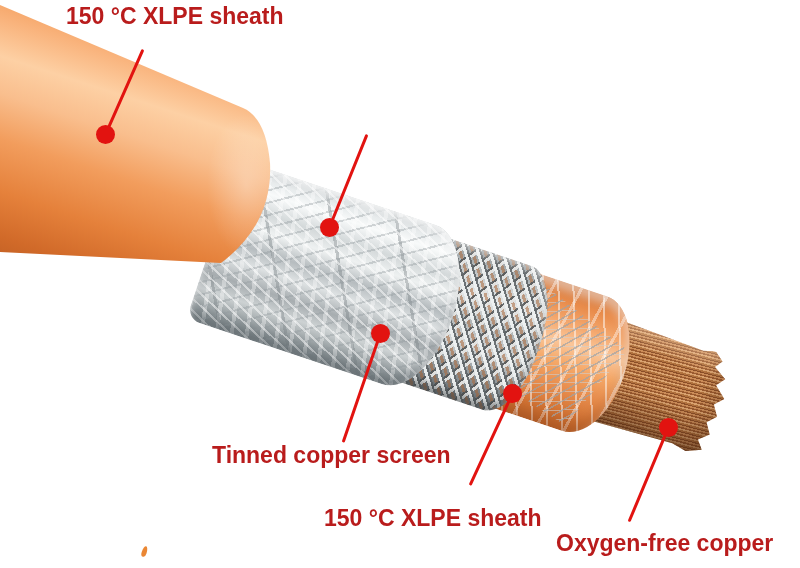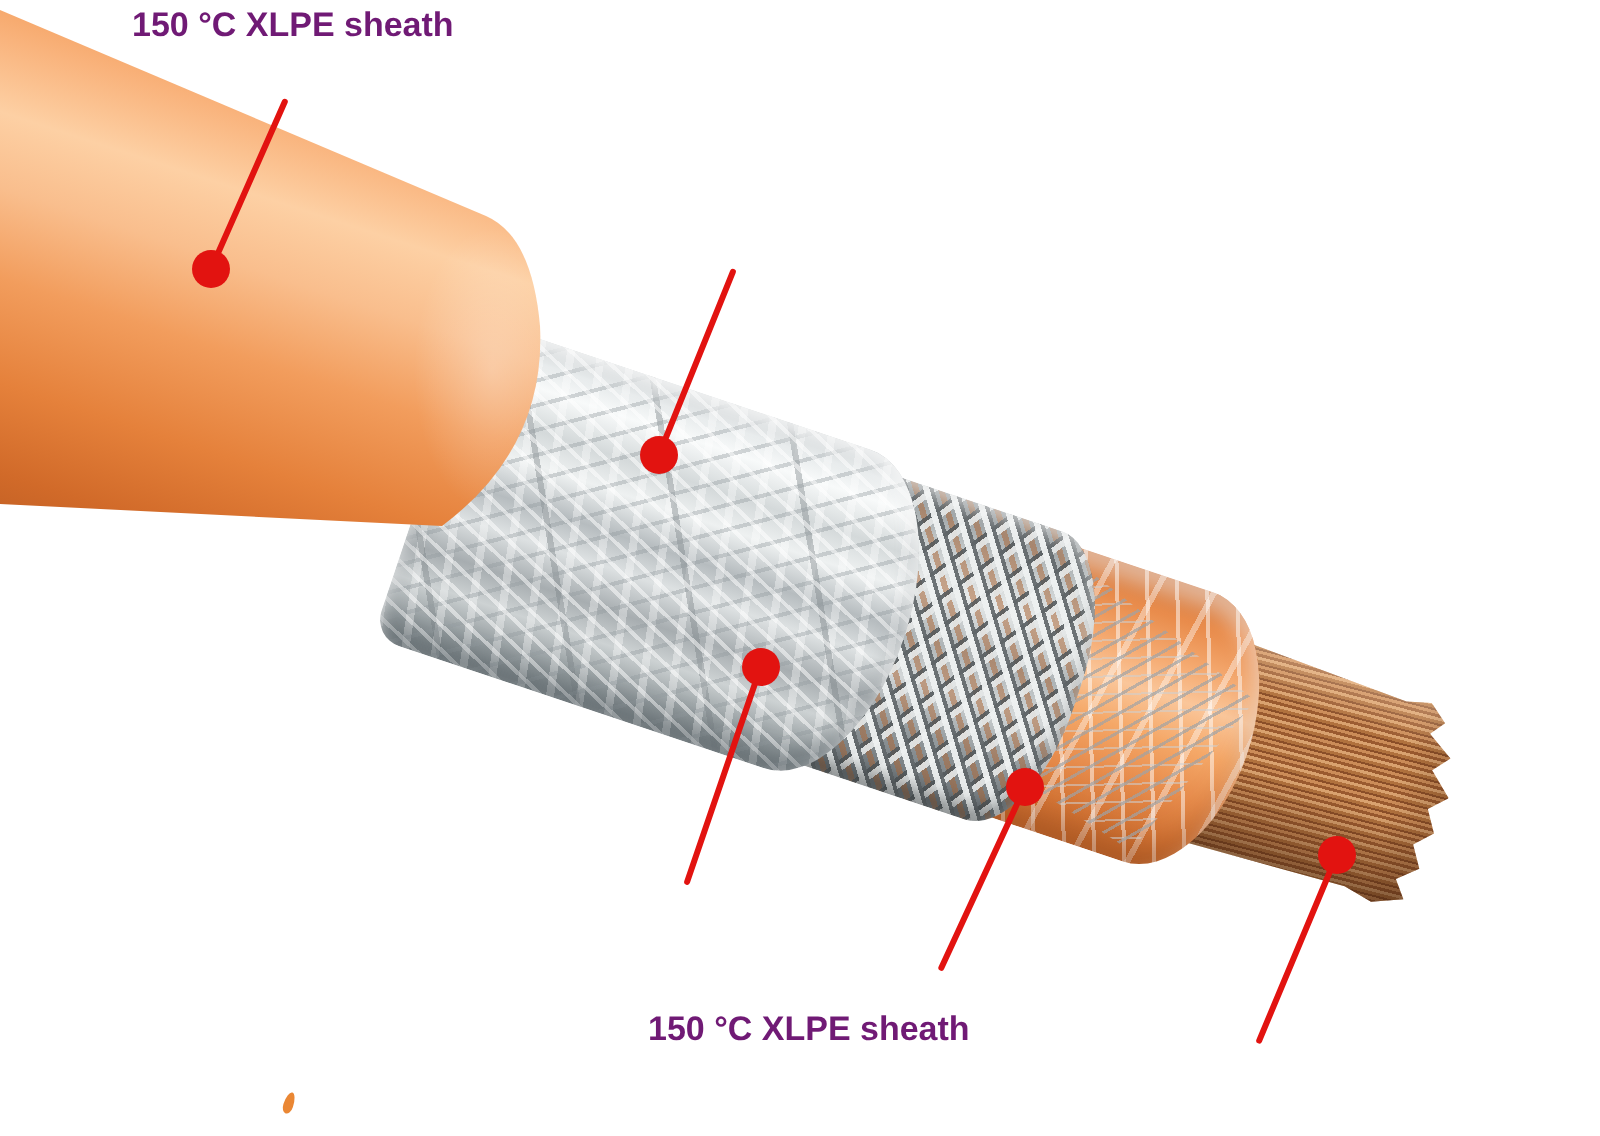--- a/index.html
+++ b/index.html
@@ -93,21 +93,21 @@
   
   .callout-line{
     position:absolute;height:3px;background:#e21310;border-radius:2px;
     transform-origin:0 50%;z-index:100;
   }
   .callout-dot{
     position:absolute;width:19px;height:19px;border-radius:50%;background:#e21310;
     margin:-9px 0 0 -9px;z-index:100;
   }
   .callout-label{
-    position:absolute;color:#701a75;font-size:17px;font-weight:600;line-height:1.2;
+    position:absolute;color:#b91c1c;font-size:23px;font-weight:600;line-height:1.2;
     white-space:nowrap;z-index:100;letter-spacing:0px;
   }
 
   .line-1{left:143px;top:48px;width:94px;transform:rotate(113.8deg);}
   .line-2{left:367px;top:133px;width:101px;transform:rotate(112deg);}
   .line-3{left:380px;top:333px;width:114px;transform:rotate(108.9deg);}
   .line-4{left:512px;top:393px;width:100px;transform:rotate(114.8deg);}
   .line-5{left:668px;top:427px;width:101px;transform:rotate(112.7deg);}
 
   .dot-1{left:105px;top:134px;}
@@ -139,21 +139,23 @@
 
   <div class="callout-line line-1"></div>
   <div class="callout-dot dot-1"></div>
   <div class="callout-label label-1">150 °C XLPE sheath</div>
 
   <div class="callout-line line-2"></div>
   <div class="callout-dot dot-2"></div>
 
   <div class="callout-line line-3"></div>
   <div class="callout-dot dot-3"></div>
+  <div class="callout-label label-3">Tinned copper screen</div>
 
   <div class="callout-line line-4"></div>
   <div class="callout-dot dot-4"></div>
   <div class="callout-label label-4">150 °C XLPE sheath</div>
 
   <div class="callout-line line-5"></div>
   <div class="callout-dot dot-5"></div>
+  <div class="callout-label label-5">Oxygen-free copper</div>
 
 </div>
 
 </body></html>

